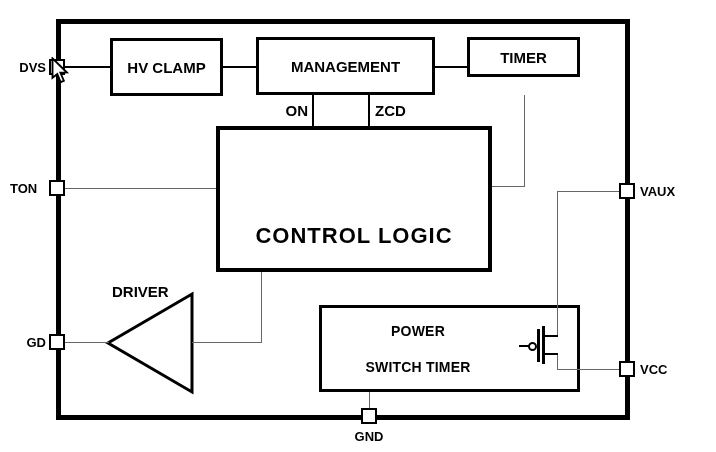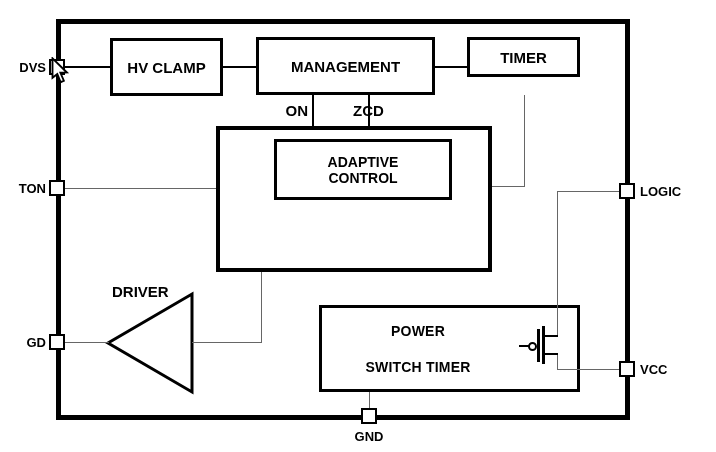--- a/index.html
+++ b/index.html
@@ -50,26 +50,21 @@
     <span>HV CLAMP</span>
   </div>
   <div class="box" id="comparators">
     <span>MANAGEMENT</span>
   </div>
   <div class="box" id="timer">
     <span>TIMER</span>
   </div>
 
   <div class="box" id="ctrl"></div>
-  <div class="box" id="adaptive">
-    <span>
-      <span>ADAPTIVE</span><br>
-      <span>CONTROL</span>
-    </span>
-  </div>
+  <div class="abs" id="ctrl-title">CONTROL LOGIC</div>
 
   <div class="box" id="power">
     <span id="power-text">
       <span>POWER</span><br>
       <br>
       <span>SWITCH TIMER</span>
     </span>
   </div>
 
   <svg class="abs" id="driver-svg" width="90" height="104" viewBox="0 0 90 104">
@@ -103,26 +98,26 @@
   <div class="mosfet" style="left:545px;top:353px;width:13px;height:2px;"></div>
 
   <div class="pin" style="left:49px;top:59px;"></div>
   <div class="pin" style="left:49px;top:180px;"></div>
   <div class="pin" style="left:49px;top:334px;"></div>
   <div class="pin" style="left:619px;top:183px;"></div>
   <div class="pin" style="left:619px;top:361px;"></div>
   <div class="pin" style="left:361px;top:408px;"></div>
 
   <div class="pinlbl" style="left:10px;top:60px;width:36px;text-align:right;">DVS</div>
-  <div class="pinlbl" style="left:10px;top:181px;width:36px;text-align:right;">TON</div>
+  <div class="pinlbl" style="left:10px;top:181px;width:36px;">TON</div>
   <div class="pinlbl" style="left:10px;top:335px;width:36px;text-align:right;">GD</div>
-  <div class="pinlbl" style="left:640px;top:184px;">LOGIC</div>
+  <div class="pinlbl" style="left:640px;top:184px;">VAUX</div>
   <div class="pinlbl" style="left:640px;top:362px;">VCC</div>
   <div class="pinlbl" style="left:347px;top:429px;width:44px;text-align:center;">GND</div>
 
   <div class="siglbl" style="left:276px;top:104px;width:32px;text-align:right;">ON</div>
-  <div class="siglbl" style="left:353px;top:104px;">ZCD</div>
+  <div class="siglbl" style="left:375px;top:104px;">ZCD</div>
 
   <svg class="abs" id="cursor" width="19" height="28" viewBox="0 0 14 21">
     <polygon points="1,1 1,15.6 4.6,12.7 7.1,18.9 9.5,17.8 6.9,11.8 11.8,11.6" fill="#fff" stroke="#000" stroke-width="1.4"></polygon>
   </svg>
 
 </div>
 
 </body></html>

